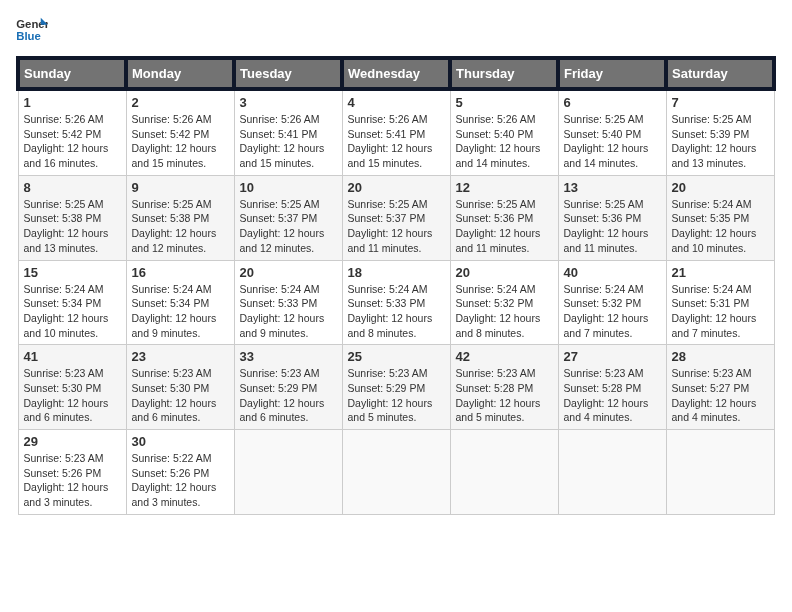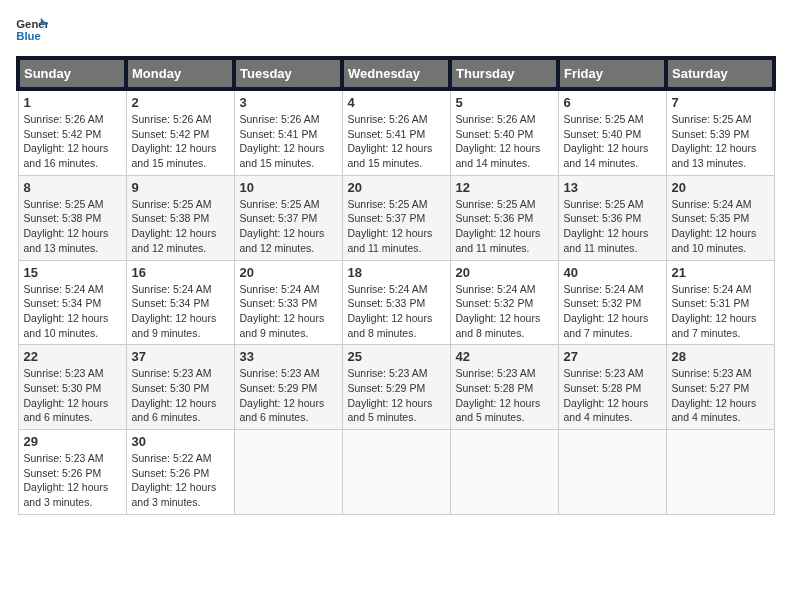--- a/index.html
+++ b/index.html
@@ -193,25 +193,25 @@
           <span class="day-num">40</span>
           <div class="day-info">Sunrise: 5:24 AM<br>Sunset: 5:32 PM<br>Daylight: 12 hours and 7 minutes.</div>
         </td>
         <td>
           <span class="day-num">21</span>
           <div class="day-info">Sunrise: 5:24 AM<br>Sunset: 5:31 PM<br>Daylight: 12 hours and 7 minutes.</div>
         </td>
       </tr>
       <tr>
         <td>
-          <span class="day-num">22</span>
+          <span class="day-num">41</span>
           <div class="day-info">Sunrise: 5:23 AM<br>Sunset: 5:30 PM<br>Daylight: 12 hours and 6 minutes.</div>
         </td>
         <td>
-          <span class="day-num">37</span>
+          <span class="day-num">23</span>
           <div class="day-info">Sunrise: 5:23 AM<br>Sunset: 5:30 PM<br>Daylight: 12 hours and 6 minutes.</div>
         </td>
         <td>
           <span class="day-num">33</span>
           <div class="day-info">Sunrise: 5:23 AM<br>Sunset: 5:29 PM<br>Daylight: 12 hours and 6 minutes.</div>
         </td>
         <td>
           <span class="day-num">25</span>
           <div class="day-info">Sunrise: 5:23 AM<br>Sunset: 5:29 PM<br>Daylight: 12 hours and 5 minutes.</div>
         </td>

